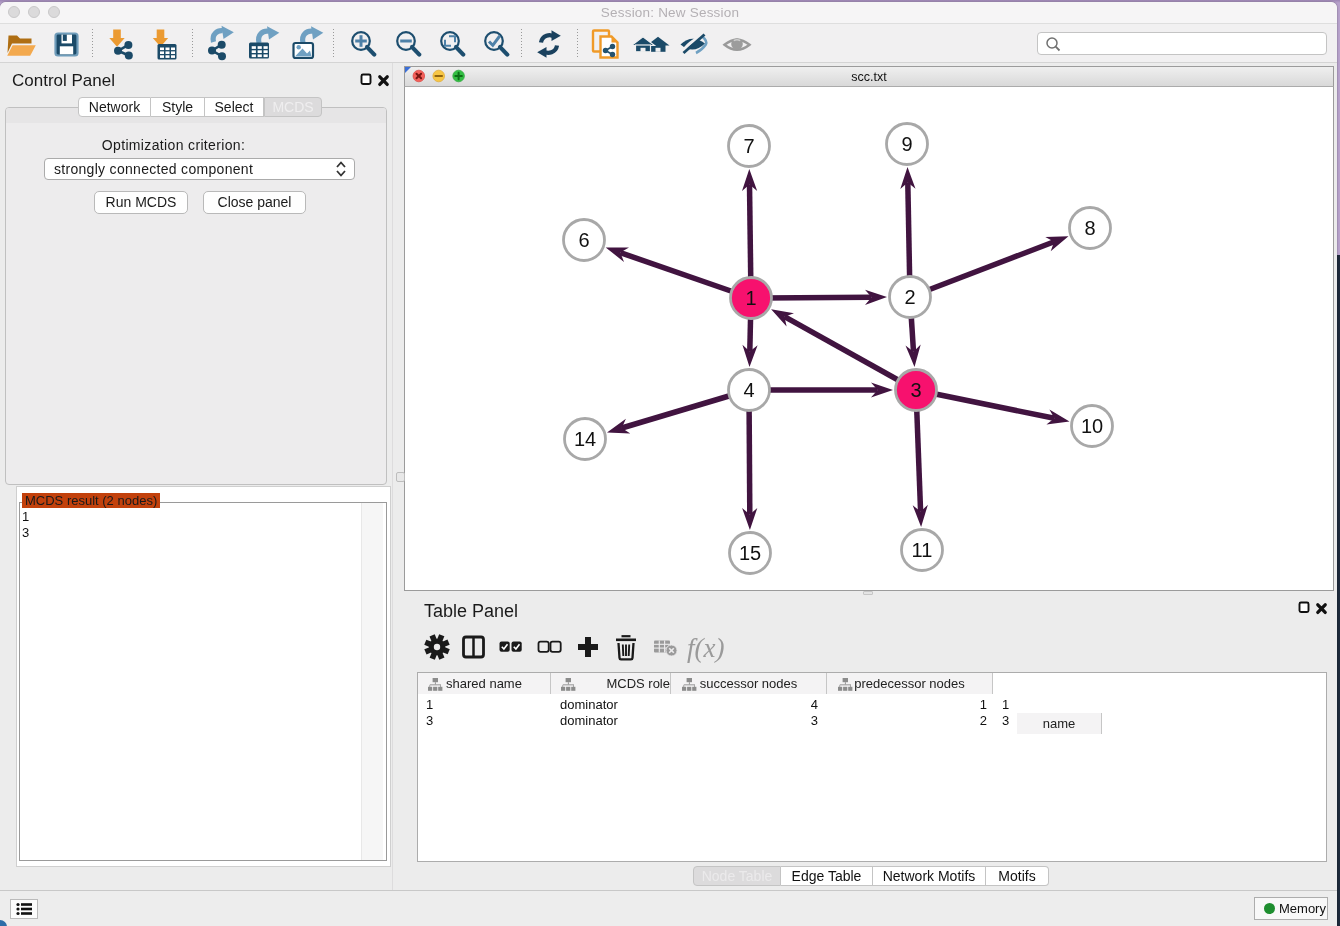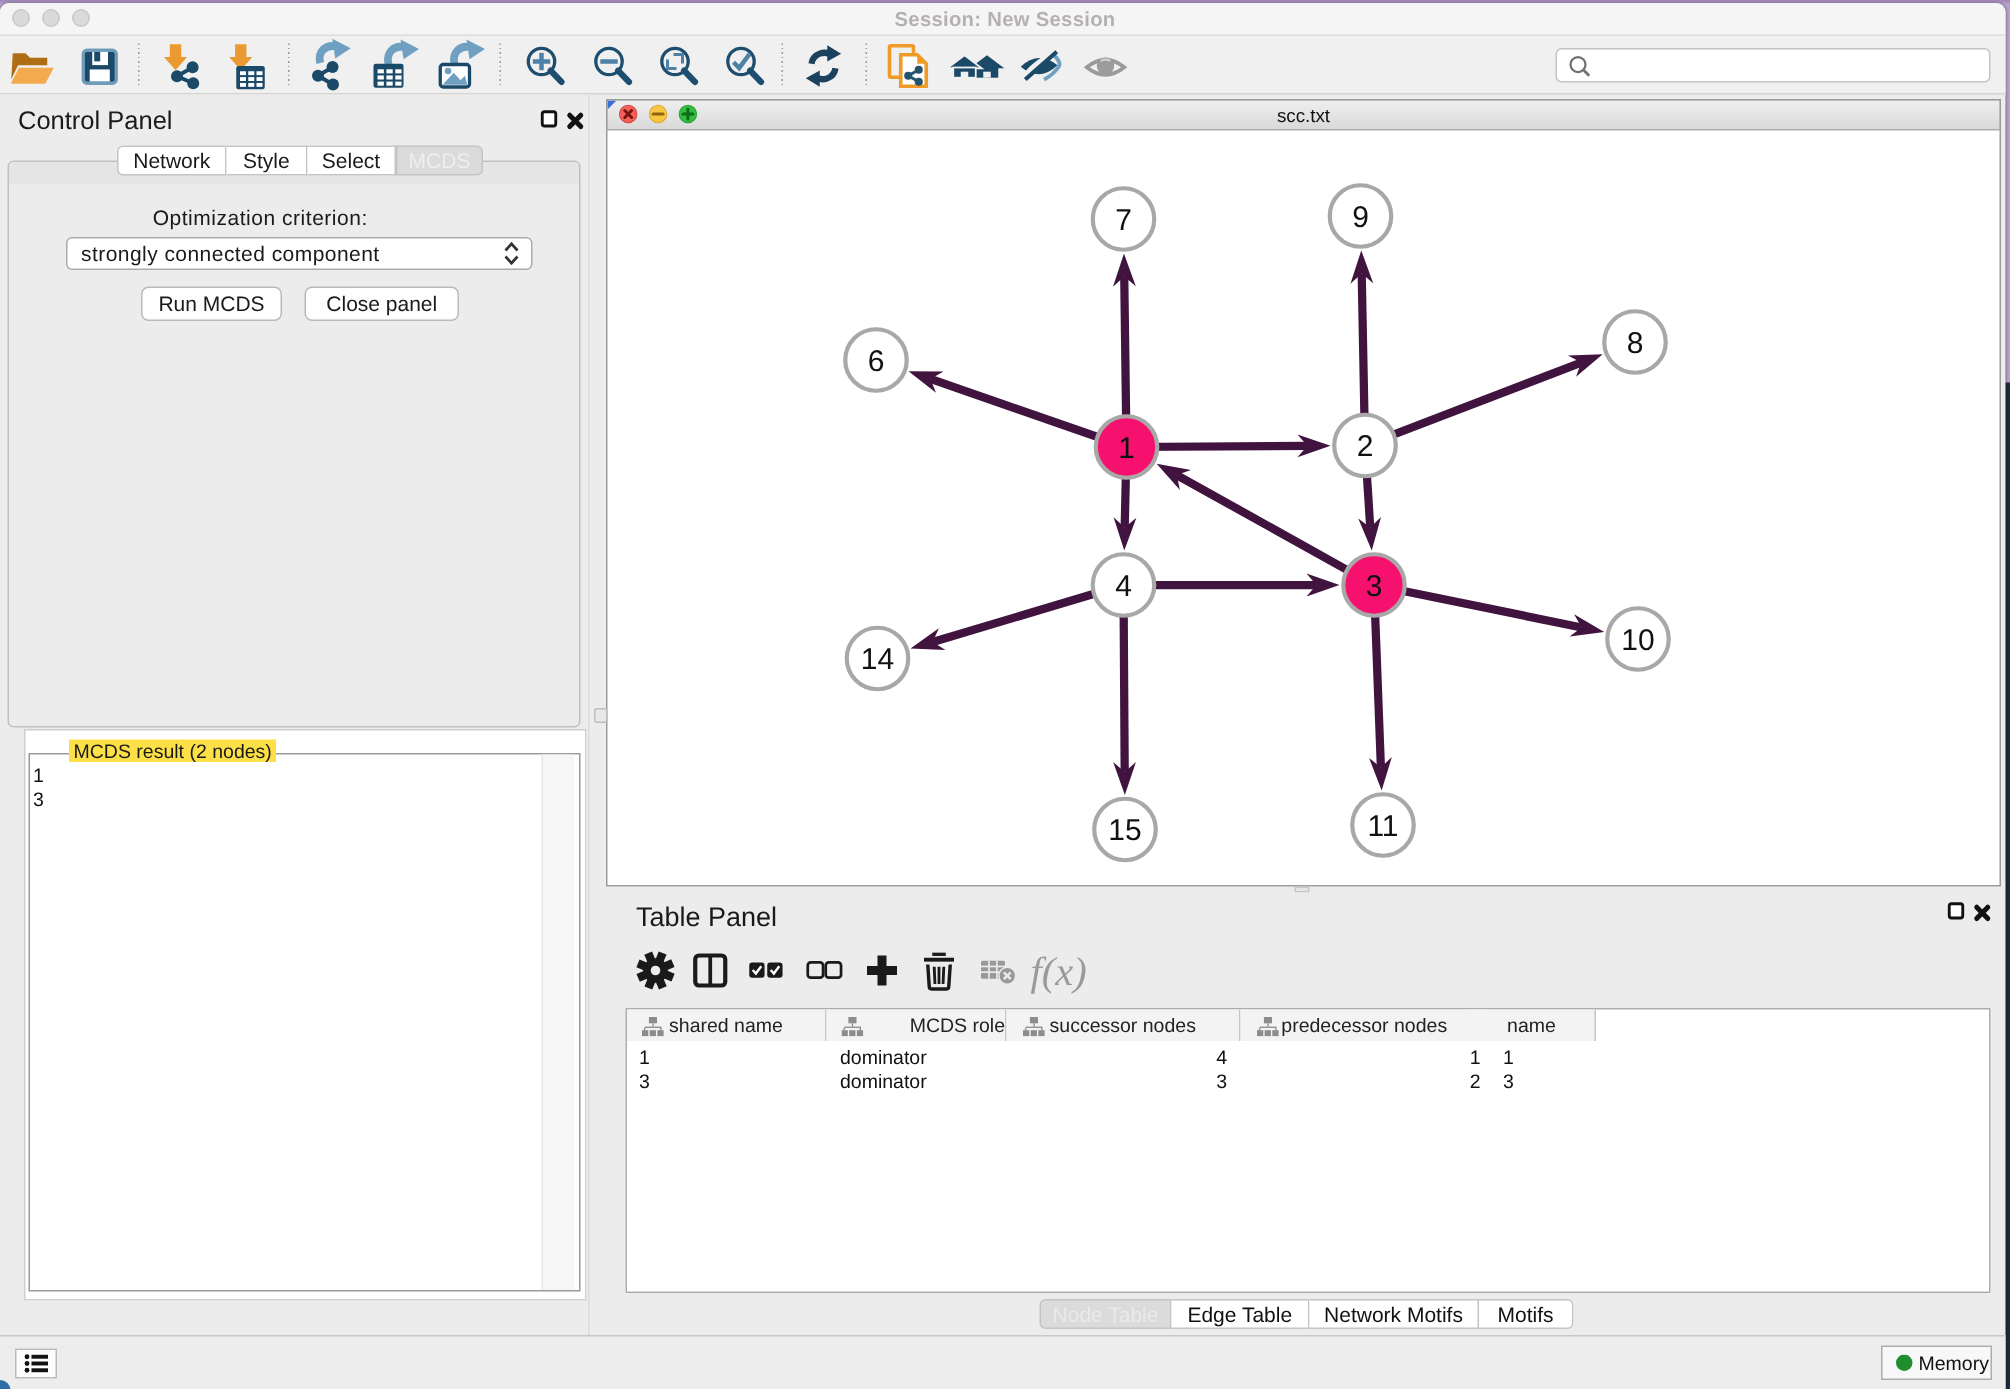--- a/index.html
+++ b/index.html
@@ -3,34 +3,34 @@
 <meta charset="utf-8">
 <style>
 * { margin:0; padding:0; box-sizing:border-box; }
 html,body { width:1340px; height:926px; overflow:hidden; }
 body { font-family:"Liberation Sans", sans-serif; background:#1E2A3C; position:relative; }
 .abs { position:absolute; }
 #desktop-purple { left:0; top:0; width:1340px; height:255px; background:linear-gradient(#9D86B4,#B8A2CC 3px,#B8A2CC); }
 #win { left:0; top:2px; width:1337px; height:924px; background:#ECECEC; border-radius:6px 6px 0 0; box-shadow:0 0 2px rgba(0,0,0,.45); }
 #titlebar { left:0; top:2px; width:1337px; height:21px; background:#F6F5F6; border-radius:6px 6px 0 0; }
 .tl { width:12px; height:12px; border-radius:50%; background:#DBDADB; border:1px solid #C9C8C9; top:6px; }
-#title { width:100%; top:5px; text-align:center; font-size:13.5px; letter-spacing:0.2px; color:#B4B0B4;font-weight:bold; }
+#title { width:100%; top:5px; text-align:center; font-size:13.5px; letter-spacing:0.2px; color:#B4B0B4; }
 #toolbar { left:0; top:23px; width:1337px; height:40px; background:#F1F0F1; border-top:1px solid #DEDEDE; border-bottom:1px solid #D4D4D4; }
 .tsep { top:29px; width:1px; height:28px; background:repeating-linear-gradient(to bottom,#9A9A9A 0 1px,transparent 1px 3px); }
 #searchbox { left:1037px; top:32px; width:290px; height:23px; background:#FFF; border:1px solid #C4C4C4; border-radius:4px; }
 #cpanel { left:0; top:63px; width:392px; height:827px; background:#ECECEC; }
 #cp-title { left:12px; top:71px; font-size:17px; color:#1A1A1A; }
 #subpanel { left:5px; top:107px; width:382px; height:378px; background:#EDECED; border:1px solid #C0C0C0; border-radius:4px; }
 #subpanel-top { left:6px; top:108px; width:380px; height:15px; background:#E6E5E6; border-radius:3px 3px 0 0; }
 .tab { top:97px; height:20px; background:#FFF; border:1px solid #C4C4C4; font-size:14px; color:#1A1A1A; text-align:center; line-height:19px; }
 #opt-label { left:5px; top:137px; width:337px; text-align:center; font-size:14px; letter-spacing:0.35px; color:#1A1A1A; }
 #dropdown { left:44px; top:158px; width:311px; height:22px; background:#FFF; border:1px solid #ABABAB; border-radius:4px; font-size:14px; letter-spacing:0.3px; color:#1A1A1A; line-height:20px; padding-left:9px; }
 .btn { top:191px; height:23px; background:#FEFEFE; border:1px solid #B9B9B9; border-radius:5px; font-size:14px; color:#1A1A1A; text-align:center; line-height:21px; }
 #fieldset { left:19px; top:502px; width:368px; height:359px; border:1px solid #9A9A9A; }
-#fs-legend { left:22px; top:493px; background:#fde047; padding:0 3px; font-size:13px; color:#1A1A1A;margin-left:24px; }
+#fs-legend { left:22px; top:493px; background:#c2410c; padding:0 3px; font-size:13px; color:#1A1A1A; }
 #fs-white { left:16px; top:486px; width:375px; height:381px; background:#FFF; border:1px solid #CFCFCF; }
 #fs-scroll { left:361px; top:503px; width:22px; height:357px; background:#F6F6F6; border-left:1px solid #E8E8E8; }
 #fs-items { left:22px; top:509px; font-size:13px; color:#111; line-height:16px; }
 #netwin { left:404px; top:66px; width:930px; height:525px; background:#FFF; border:1px solid #9B9B9B; }
 #nettitle { left:404px; top:66px; width:930px; height:21px; background:linear-gradient(#EFEFEF,#D9D9D9); border:1px solid #9B9B9B; border-bottom:1px solid #ABABAB; }
 #nettitle-text { width:100%; top:3px; text-align:center; font-size:12.5px; color:#111; position:absolute; }
 #tpanel { left:404px; top:595px; width:930px; height:295px; background:#ECECEC; }
 #tp-title { left:424px; top:601px; font-size:18px; color:#1A1A1A; }
 #tp-white { left:417px; top:672px; width:910px; height:190px; background:#FFF; border:1px solid #ACACAC; }
 .th-cell { top:673px; height:21px; background:#F4F3F4; border-right:1px solid #C6C6C6; font-size:13px; color:#222; text-align:center; line-height:21px; }
@@ -345,21 +345,21 @@
 </g>
 <circle cx="267.5" cy="30.5" r="5.6" fill="#9A9A9A" stroke="#EDECED" stroke-width="1"></circle>
 <path d="M265.2 28.2 L269.8 32.8 M269.8 28.2 L265.2 32.8" stroke="#EDECED" stroke-width="1.6"></path>
 <text x="283" y="36.5" font-family="Liberation Serif" font-style="italic" font-size="27" fill="#9A9A9A">f(x)</text>
 </svg>
 <div class="abs" id="tp-white"></div>
 <div class="abs th-cell" style="left:418px;width:133px;">shared name</div>
 <div class="abs th-cell" style="left:551px;width:120px;text-align:right;">MCDS role</div>
 <div class="abs th-cell" style="left:671px;width:156px;text-align:center;">successor nodes</div>
 <div class="abs th-cell" style="left:827px;width:166px;">predecessor nodes</div>
-<div class="abs th-cell" style="left:979px;width:85px;">name</div>
+<div class="abs th-cell" style="left:1017px;width:85px;margin-top:40px;">name</div>
 <svg class="abs" style="left:428px;top:678px" width="15" height="13">
     <g fill="#8C8C8C">
 <rect x="4.6" y="0" width="5.4" height="4.2"></rect>
 <rect x="6.9" y="4.2" width="0.9" height="2.2"></rect>
 <rect x="1.8" y="6.4" width="11.2" height="0.9"></rect>
 <rect x="1.3" y="7.3" width="0.9" height="1.5"></rect>
       <rect x="12.1" y="7.3" width="0.9" height="1.5"></rect>
 <rect x="0" y="8.8" width="4.2" height="4"></rect>
       <rect x="5.1" y="8.8" width="4.2" height="4"></rect>
       <rect x="10.2" y="8.8" width="4.2" height="4"></rect>

